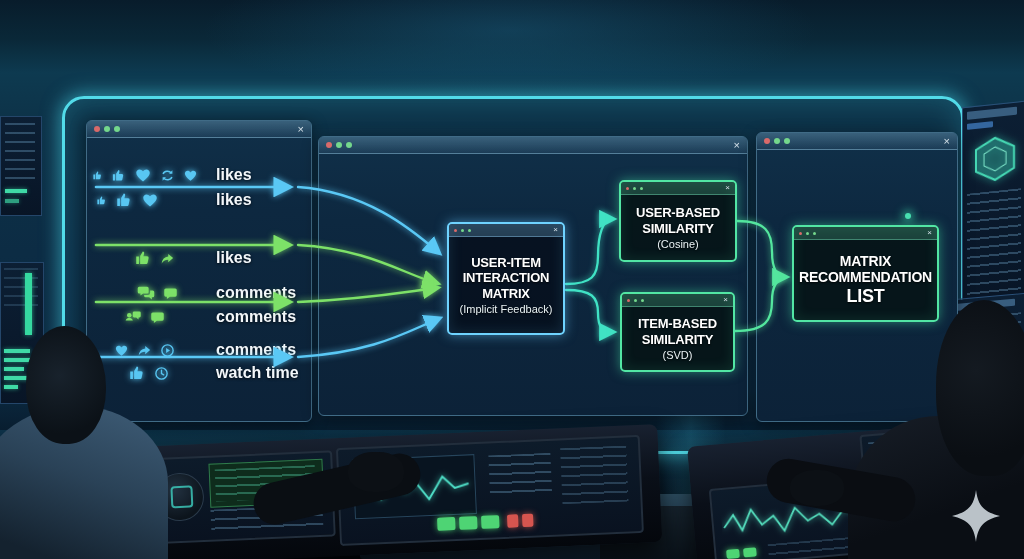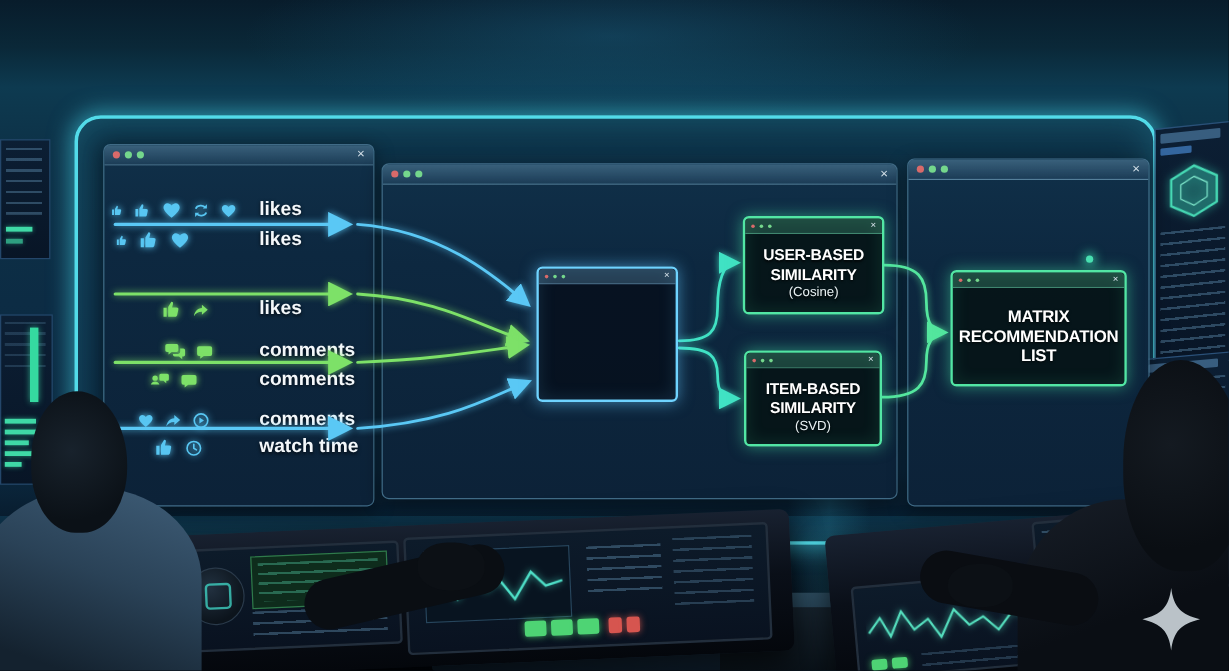--- a/index.html
+++ b/index.html
@@ -326,20 +326,26 @@
 
   <div class="node blue" style="left:447px;top:222px;width:118px;height:113px;">
     <div class="nbar">
       <span class="dots">
           <i class="d r"></i>
           <i class="d g"></i>
           <i class="d g"></i>
         </span>
       <span class="x">×</span>
     </div>
+    <div class="nbody">
+      <div class="nt">USER-ITEM</div>
+      <div class="nt">INTERACTION</div>
+      <div class="nt">MATRIX</div>
+      <div class="ns">(Implicit Feedback)</div>
+    </div>
   </div>
 
   <div class="node green" style="left:619px;top:180px;width:118px;height:82px;">
     <div class="nbar">
       <span class="dots">
           <i class="d r"></i>
           <i class="d g"></i>
           <i class="d g"></i>
         </span>
       <span class="x">×</span>
@@ -372,21 +378,21 @@
       <span class="dots">
           <i class="d r"></i>
           <i class="d g"></i>
           <i class="d g"></i>
         </span>
       <span class="x">×</span>
     </div>
     <div class="nbody">
       <div class="nt" style="font-size:14px;">MATRIX</div>
       <div class="nt" style="font-size:14px;">RECOMMENDATION</div>
-      <div class="nt" style="font-size:14px;">LIST</div>
+      <div class="nt" style="font-size:18px;">LIST</div>
     </div>
   </div>
 
   <div class="desk" style="left:360px;top:494px;width:360px;height:65px;border-radius:3px;"></div>
   <div class="desk" style="left:600px;top:506px;width:108px;height:53px;background:linear-gradient(180deg,#17242f,#0a1219);"></div>
 
   <div class="console" style="left:112px;top:436px;width:548px;height:118px;transform:rotate(-2.5deg);">
     <div class="cscreen" style="left:34px;top:12px;width:184px;height:82px;">
       <div style="position:absolute;left:8px;top:14px;width:46px;height:46px;border-radius:50%;background:radial-gradient(circle at 40% 35%,#223140,#0c141c 70%);border:1px solid #2a3a4a;">
         <div style="position:absolute;left:14px;top:12px;width:18px;height:18px;border:2px solid #3fd0c0;border-radius:4px;opacity:.8;"></div>

